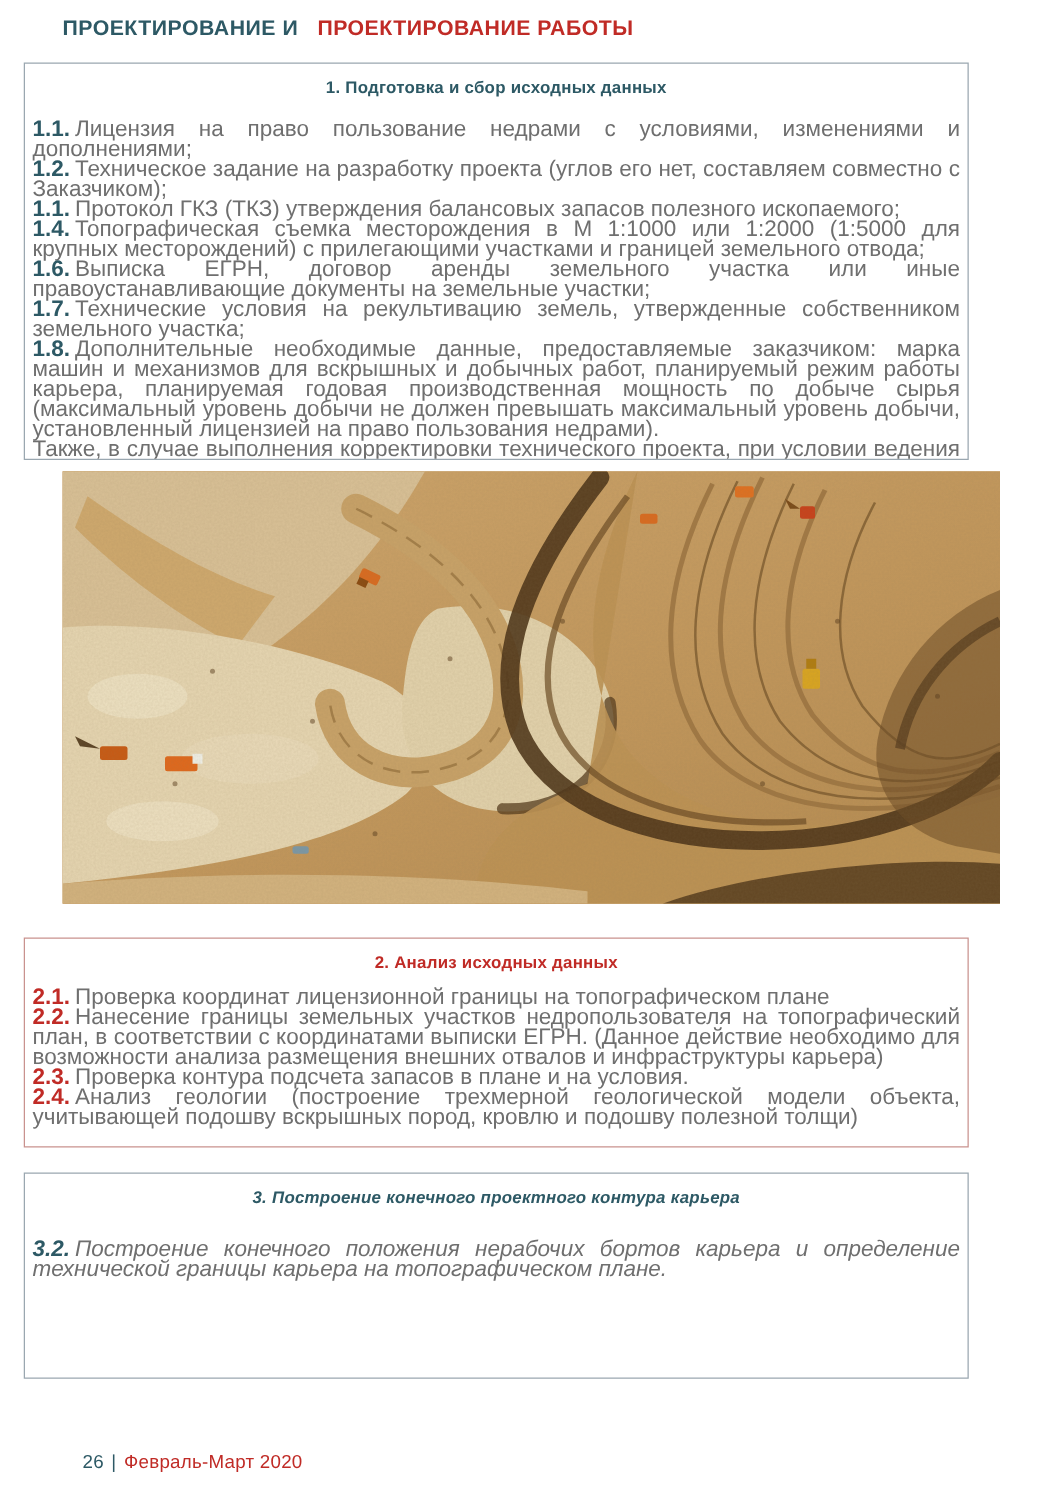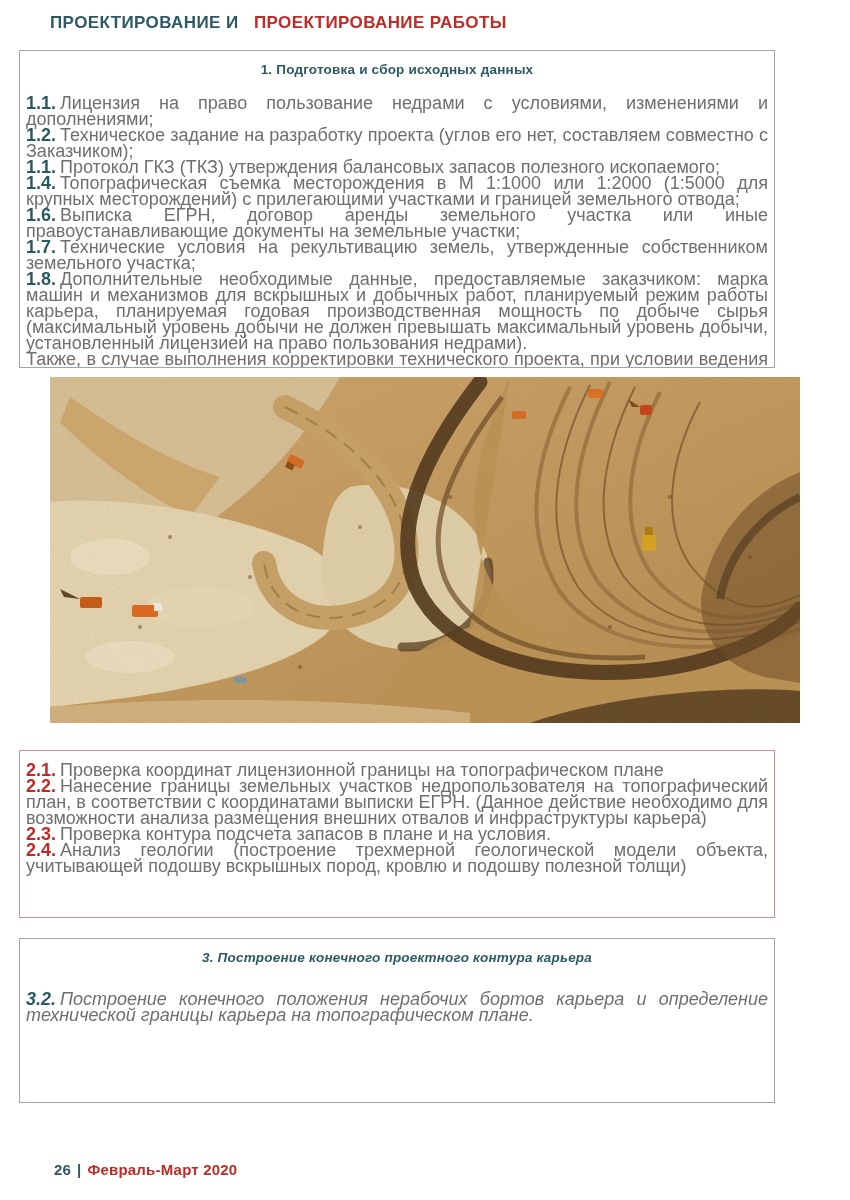--- a/index.html
+++ b/index.html
@@ -48,22 +48,22 @@
   #box-2{margin-top:27px;height:168px;}
   #box-2 .section-title{margin-bottom:12px;}
   #box-3{margin-top:20px;height:165px;font-style:italic;}
   #box-3 .section-title{margin-bottom:26px;}
   .photo{
     margin:9px 0 0 50px;width:750px;height:346px;
     overflow:hidden;background:#c49a5f;
   }
   .photo svg{display:block;width:750px;height:346px;}
   .footer{
-    position:absolute;left:54px;bottom:22px;
-    font-size:15px;font-weight:bold;letter-spacing:.2px;text-align:center;
+    position:absolute;left:66px;bottom:22px;
+    font-size:15px;font-weight:normal;letter-spacing:.2px;text-align:center;
   }
   .footer .pg{color:var(--teal);}
   .footer .sep{color:var(--teal);padding:0 6px;}
   .footer .issue{color:var(--red);}
 </style>
 </head>
 <body>
 
 <div class="page">
 
@@ -167,20 +167,21 @@
         <path d="M590,30 L578,22 L582,30 Z" fill="#7a4a18"></path>
 
         <rect x="184" y="300" width="13" height="6" rx="2" fill="#7a98a8"></rect>
       </g>
 
       <rect width="750" height="346" filter="url(#noise)" opacity="0.28"></rect>
     </svg>
   </div>
 
   <div class="section accent-red" id="box-2">
+    <p class="section-title">2. Анализ исходных данных</p>
     <p class="item"><b class="num">2.1.</b><span>Проверка координат лицензионной границы на топографическом плане</span></p>
     <p class="item"><b class="num">2.2.</b><span>Нанесение границы земельных участков недропользователя на топографический план, в соответствии с координатами выписки ЕГРН. (Данное действие необходимо для возможности анализа размещения внешних отвалов и инфраструктуры карьера)</span></p>
     <p class="item"><b class="num">2.3.</b><span>Проверка контура подсчета запасов в плане и на условия.</span></p>
     <p class="item"><b class="num">2.4.</b><span>Анализ геологии (построение трехмерной геологической модели объекта, учитывающей подошву вскрышных пород, кровлю и подошву полезной толщи)</span></p>
   </div>
 
   <div class="section" id="box-3">
     <p class="section-title">3. Построение конечного проектного контура карьера</p>
     <p class="item"><b class="num">3.2.</b><span>Построение конечного положения нерабочих бортов карьера и определение технической границы карьера на топографическом плане.</span></p>
   </div>

